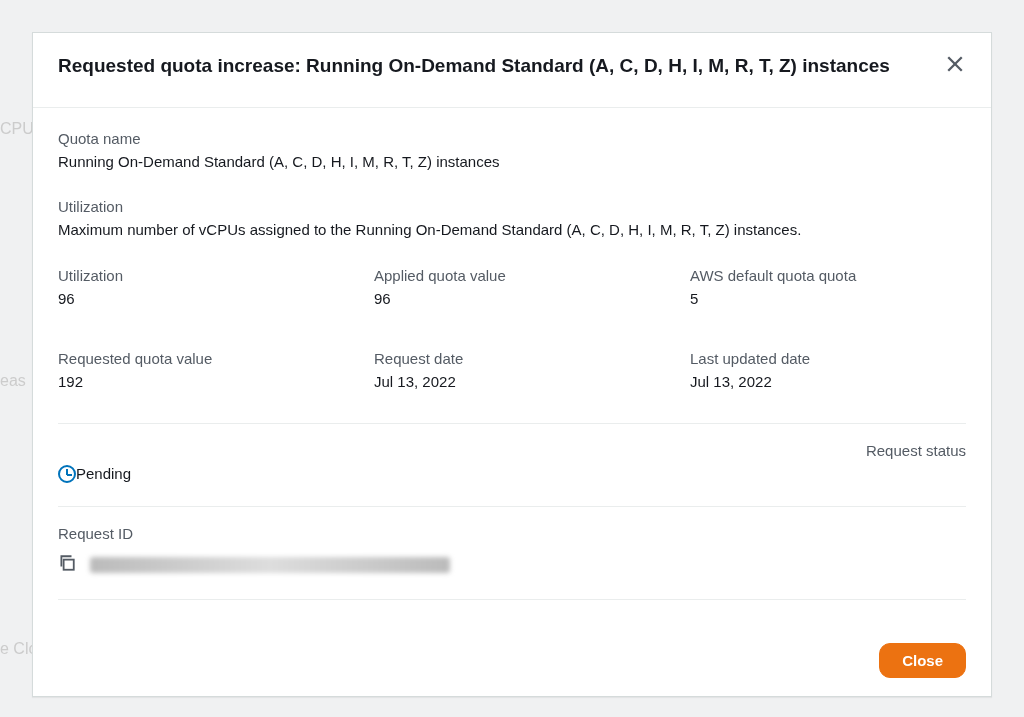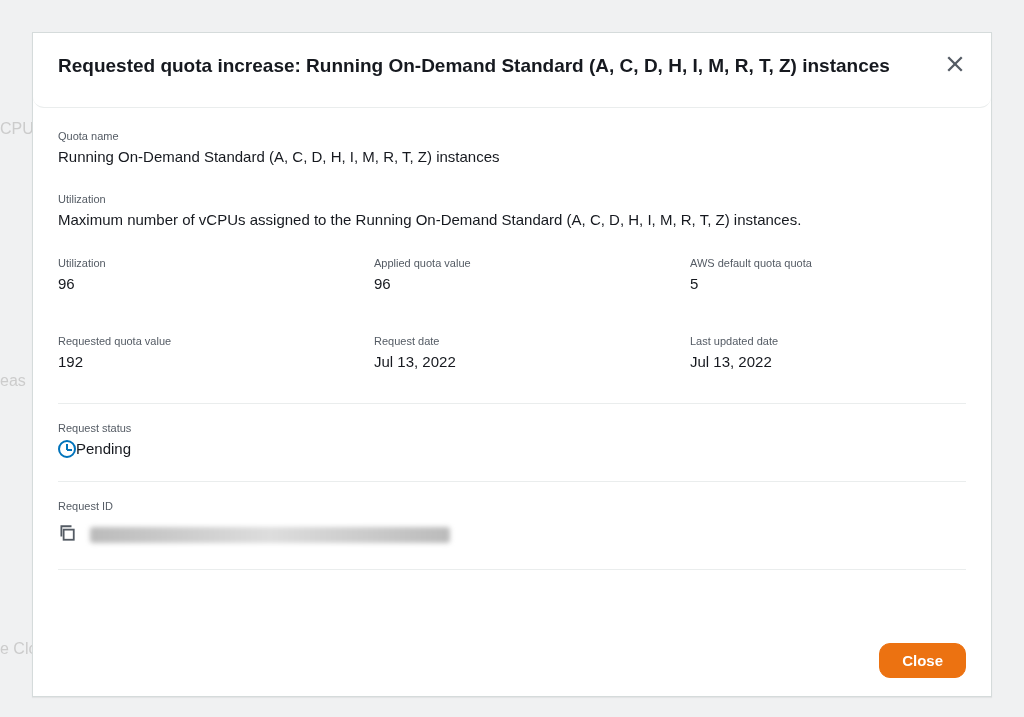--- a/index.html
+++ b/index.html
@@ -32,21 +32,20 @@
       box-shadow: 0 1px 1px rgba(0,0,0,0.05);
       display: flex;
       flex-direction: column;
     }
     .modal-header {
       display: flex;
       align-items: flex-start;
       justify-content: space-between;
       padding: 20px 25px 28px 25px;
       border-bottom: 1px solid #eaeded;
-      border-radius: 11px;
     }
     .modal-title {
       font-size: 19px;
       font-weight: 700;
       color: #16191f;
       line-height: 1.35;
       max-width: 860px;
     }
     .close-x {
       background: none;
@@ -60,21 +59,21 @@
     .modal-body {
       padding: 22px 25px 8px 25px;
       flex: 1;
       overflow: auto;
     }
     .section {
       margin-bottom: 26px;
     }
     .label {
       color: #545b64;
-      font-size: 11px;
+      font-size: 15px;
       margin-bottom: 4px;
     }
     .value {
       color: #16191f;
       font-size: 15px;
       line-height: 1.45;
     }
     .grid3 {
       display: grid;
       grid-template-columns: 1fr 1fr 1fr;
@@ -145,21 +144,21 @@
     .btn-primary {
       background: #ec7211;
       border: 1px solid #ec7211;
       color: #fff;
       font-weight: 700;
       font-size: 15px;
       padding: 8px 22px;
       cursor: pointer;
       border-radius: 11px;
     }
-    .status-section { margin-bottom: 22px; }
+    .status-section { margin-bottom: 22px; text-align: right; }
     .reqid-section { margin-bottom: 24px; }
   </style>
 </head>
 <body>
 
 <div class="bg-text bg1">CPUs</div>
 <div class="bg-text bg2">eas</div>
 <div class="bg-text bg3">e Clo</div>
 
 <div class="modal">

